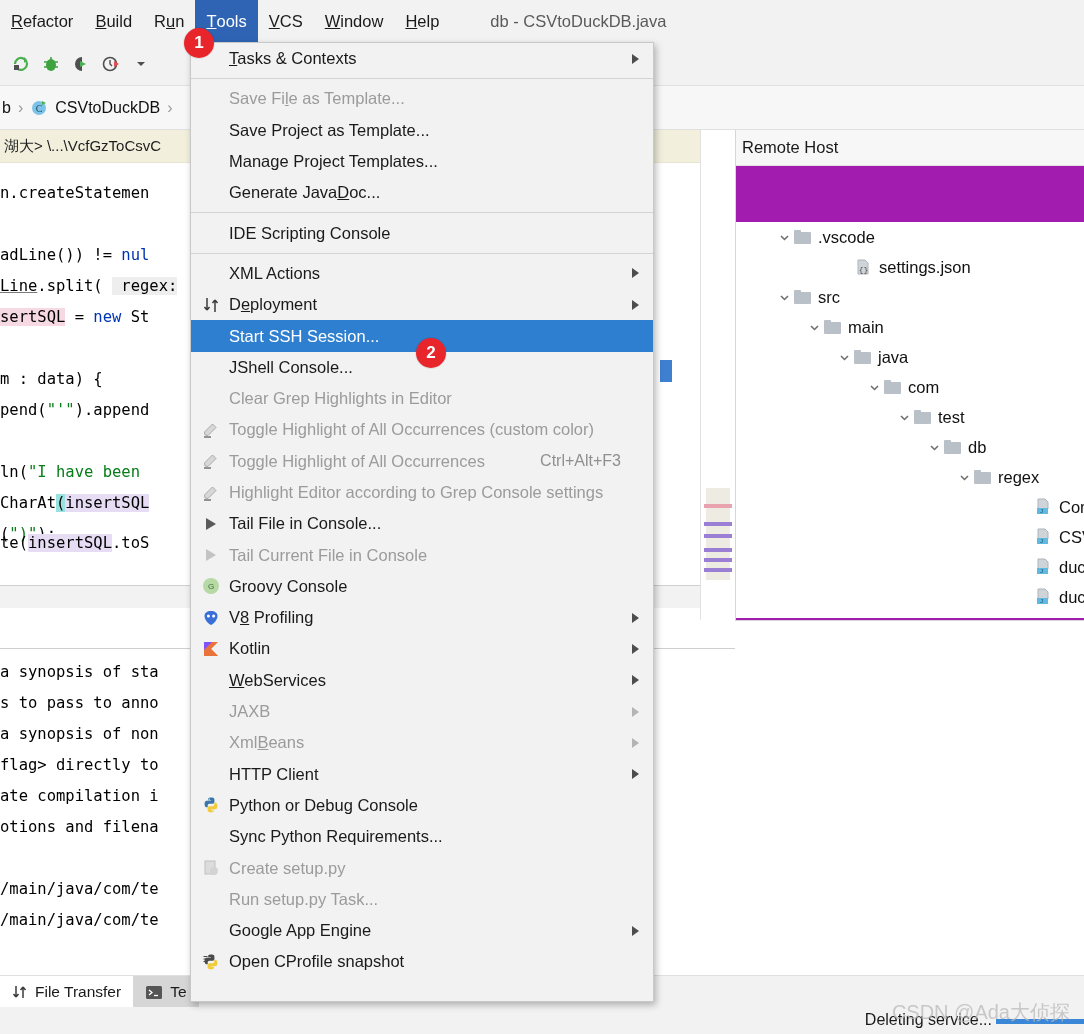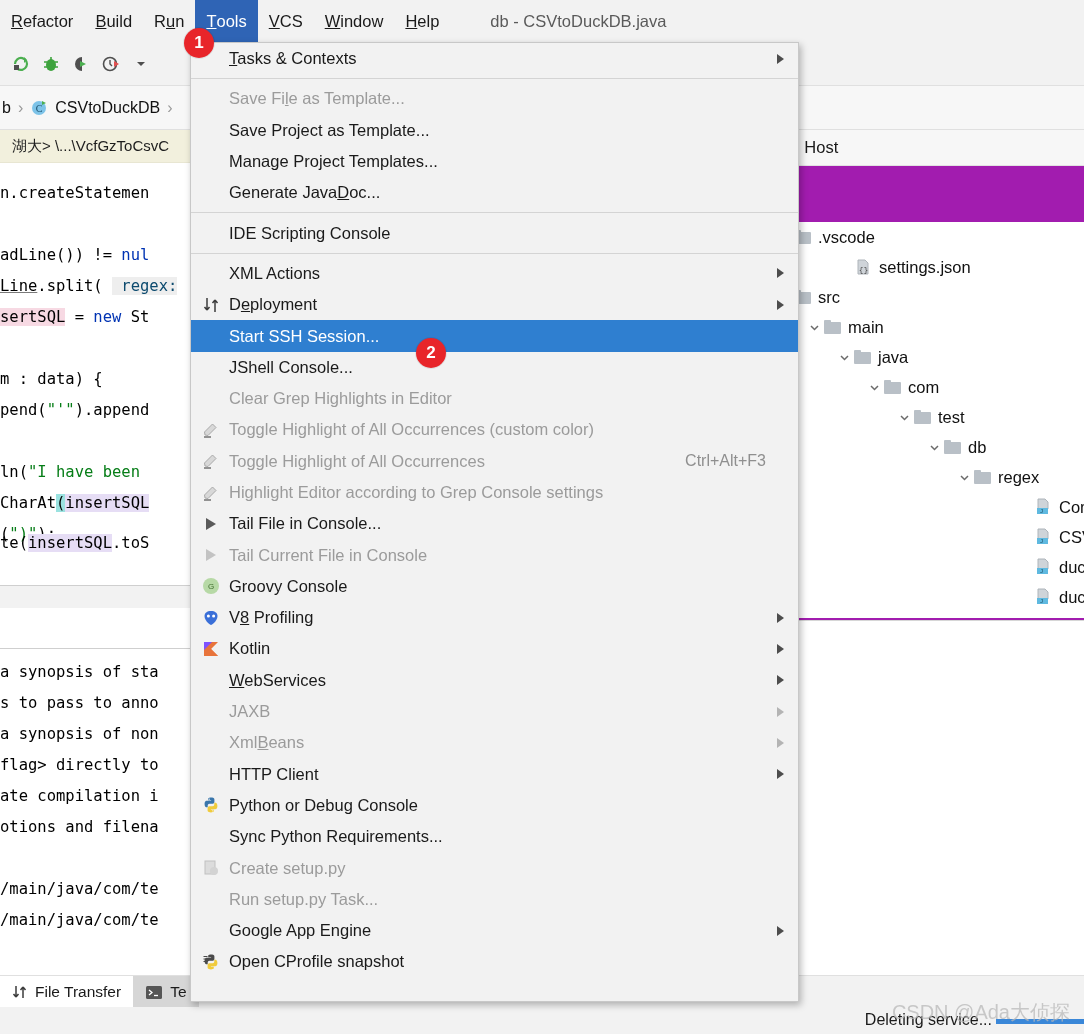--- a/index.html
+++ b/index.html
@@ -55,21 +55,21 @@
     background:#f2f0dd;border-bottom:1px solid #e8e6d2;
     font-size:15px;color:#1d1d1d;display:flex;align-items:center;
     white-space:nowrap;
   }
   .code{
     font-family:"DejaVu Sans Mono","Liberation Mono",monospace;
     font-size:15.5px;white-space:pre;position:absolute;left:0;
   }
   .kw{color:#0033b3;}
   .str{color:#067d17;}
-  .hintbg{background:#eeeeee;color:#0c4a6e;font-style:normal;}
+  .hintbg{background:#eeeeee;color:#000000;font-style:normal;}
   .pinkhl{background:#f7d9e3;}
   .lilac{background:#e6ddf5;}
   .teal{background:#9ae2e0;}
   .underl{text-decoration:underline;text-decoration-color:#7a7a7a;}
 
   #console-div{
     position:absolute;left:0;top:455px;width:735px;height:1px;background:#cfcfcf;
   }
   #console-band{
     position:absolute;left:0;top:456px;width:735px;height:62px;background:#f2f2f2;
@@ -131,21 +131,21 @@
     position:absolute;right:0px;top:12px;width:88px;height:5px;background:#e0e0e0;
   }
   #status-progress i{display:block;width:88px;height:5px;background:#3a87d8;}
   #watermark{
     position:absolute;right:14px;top:999px;font-size:20px;color:#b9b9b9;opacity:.75;
     white-space:nowrap;pointer-events:none;font-family:"Liberation Sans",sans-serif;
   }
 
   
   #dropdown{
-    position:absolute;left:190px;top:42px;width:609px;height:960px;
+    position:absolute;left:190px;top:42px;width:464px;height:960px;
     background:#f2f2f2;border:1px solid #c8c8c8;
     box-shadow:2px 3px 7px rgba(0,0,0,.28);
     box-sizing:border-box;overflow:hidden;
   }
   .mi{
     height:31.3px;display:flex;align-items:center;position:relative;
     font-size:16.5px;color:#1a1a1a;padding-left:38px;box-sizing:border-box;
     white-space:nowrap;
   }
   .mi.dis{color:#9b9b9b;}
@@ -228,21 +228,21 @@
         <text x="9" y="14" font-size="10" text-anchor="middle" fill="#1c4f6b" font-family="Liberation Serif,serif">C</text>
         <path d="M12 3l4 2-4 2z" fill="#4caf50"></path>
       </svg>
   </span>
   <span>CSVtoDuckDB</span>
   <span class="bc-sep">›</span>
 </div>
 
 <div id="editor">
   <div id="annot-line">
-    <span style="padding-left:12px">湖大&gt; \...\VcfGzToCsvC</span>
+    <span style="padding-left:4px">湖大&gt; \...\VcfGzToCsvC</span>
   </div>
 
   <div class="code" style="top:54px;"><span>n.createStatemen</span></div>
   <div class="code" style="top:116px;">adLine()) != <span class="kw">nul</span></div>
   <div class="code" style="top:147px;"><span class="underl">Line</span>.split( <span class="hintbg">&nbsp;regex:</span></div>
   <div class="code" style="top:178px;"><span class="pinkhl">sertSQL</span> = <span class="kw">new</span> St</div>
   <div class="code" style="top:240px;">m : data) {</div>
   <div class="code" style="top:271px;">pend(<span class="str">"'"</span>).append</div>
   <div class="code" style="top:333px;">ln(<span class="str">"I have been </span></div>
   <div class="code" style="top:364px;">CharAt<span class="teal">(</span><span class="lilac">insertSQL</span></div>

